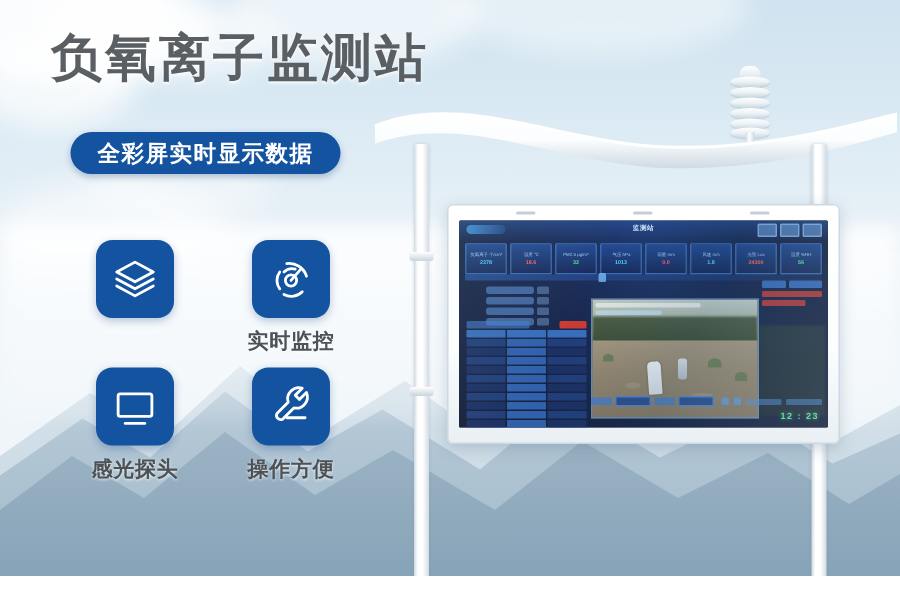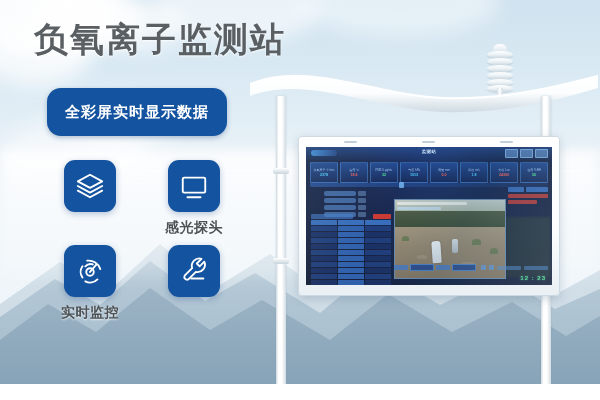--- a/index.html
+++ b/index.html
@@ -168,21 +168,21 @@
   .botright .wide{width:24px;height:4px;border-radius:1px;background:rgba(70,135,215,.5);}
   .bignum{position:absolute;right:6px;bottom:4px;color:#4ce08a;font-size:6px;font-weight:bold;
           letter-spacing:1px;text-shadow:0 0 3px rgba(70,230,140,.6);}
 
   
   .title{position:absolute;left:34px;top:22px;font-size:34px;font-weight:bold;
          color:#5a5f63;letter-spacing:2px;line-height:1;
          text-shadow:0 1px 2px rgba(255,255,255,.85);
          font-family:"DejaVu Sans","Liberation Sans",sans-serif;}
 
-  .badge{position:absolute;left:47px;top:88px;height:28px;padding:10px 18px;
+  .badge{position:absolute;left:47px;top:88px;height:28px;padding:0 18px;
          display:flex;align-items:center;justify-content:center;
          background:#14539f;border-radius:14px;
          box-shadow:0 2px 5px rgba(20,60,120,.3);}
   .badge span{color:#ffffff;font-size:15px;font-weight:bold;letter-spacing:1px;
          font-family:"DejaVu Sans","Liberation Sans",sans-serif;}
 
   .features{position:absolute;left:42px;top:160px;width:200px;
             display:grid;grid-template-columns:96px 96px;grid-gap:8px 8px;}
   .feat{display:flex;flex-direction:column;align-items:center;}
   .feat .tile{width:52px;height:52px;border-radius:11px;background:#14539f;
@@ -454,45 +454,46 @@
         <svg viewBox="0 0 32 32" fill="none" stroke="#ffffff" stroke-width="2" stroke-linejoin="round" stroke-linecap="round">
           <path d="M16 4 L29 11 L16 18 L3 11 Z"></path>
           <path d="M3 16 L16 23 L29 16"></path>
           <path d="M3 21 L16 28 L29 21"></path>
         </svg>
       </div>
     </div>
 
     <div class="feat">
       <div class="tile">
-        <svg viewBox="0 0 32 32" fill="none" stroke="#ffffff" stroke-width="2" stroke-linejoin="round" stroke-linecap="round">
-          <rect x="4" y="7" width="24" height="16" rx="1.5"></rect>
-          <path d="M9 28 H23"></path>
-        </svg>
-      </div>
-      <div class="flabel">感光探头</div>
-    </div>
-
-    <div class="feat">
-      <div class="tile">
         <svg viewBox="0 0 32 32" fill="none" stroke="#ffffff" stroke-width="2" stroke-linecap="round">
           <circle cx="16" cy="17" r="4"></circle>
           <path d="M16 17 L23 9"></path>
           <path d="M8 23 A10 10 0 0 1 8 11"></path>
           <path d="M24 25 A11 11 0 0 1 11 27"></path>
           <path d="M13 5 A13 13 0 0 1 27 14"></path>
           <path d="M19 9 A8 8 0 0 0 11 11"></path>
         </svg>
       </div>
       <div class="flabel">实时监控</div>
     </div>
 
     <div class="feat">
       <div class="tile">
         <svg viewBox="0 0 32 32" fill="none" stroke="#ffffff" stroke-width="2" stroke-linejoin="round" stroke-linecap="round">
+          <rect x="4" y="7" width="24" height="16" rx="1.5"></rect>
+          <path d="M9 28 H23"></path>
+        </svg>
+      </div>
+      <div class="flabel">感光探头</div>
+    </div>
+
+    <div class="feat">
+      <div class="tile">
+        <svg viewBox="0 0 32 32" fill="none" stroke="#ffffff" stroke-width="2" stroke-linejoin="round" stroke-linecap="round">
           <path d="M27 6 L22 11 L19 8 L24 3 A8 8 0 0 0 14 13 L6 21 A3 3 0 0 0 10 25 L18 17 A8 8 0 0 0 27 6 Z"></path>
           <path d="M13 24 H26"></path>
         </svg>
       </div>
+      <div class="flabel">操作方便</div>
     </div>
 
   </div>
 </div>
 
 </body></html>

